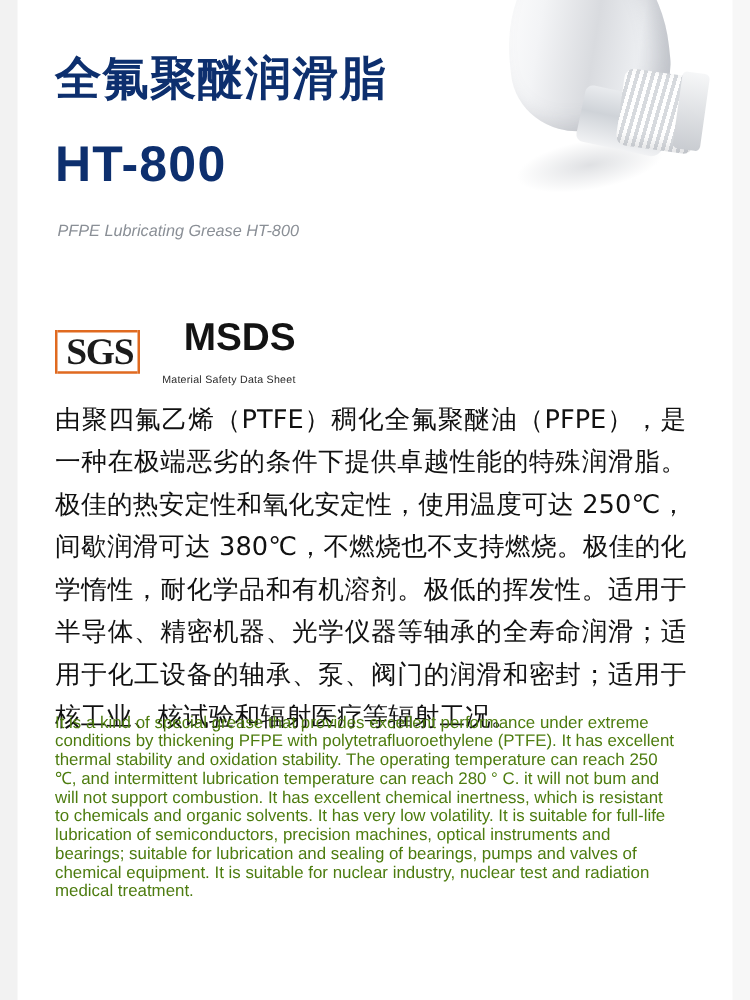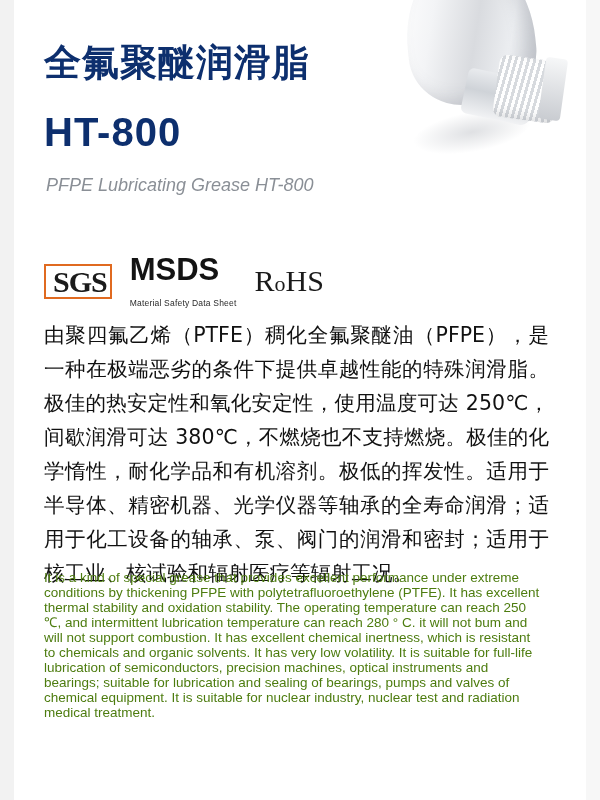--- a/index.html
+++ b/index.html
@@ -121,21 +121,21 @@
     font-size: 40px;
     font-weight: bold;
     color: #0d2f6e;
     letter-spacing: 1px;
     font-family: "Liberation Sans", sans-serif;
   }
   .subtitle-en {
     position: absolute;
     left: 2px;
     top: 172px;
-    font-size: 18px;
+    font-size: 13px;
     line-height: 26px;
     color: #8a8f96;
     font-style: italic;
     font-family: "Liberation Sans", sans-serif;
     width: 300px;
   }
 
   
   .certs {
     position: absolute;
@@ -167,21 +167,21 @@
     width: 100%;
     height: 2px;
     background: #e06a20;
   }
   .sgs-logo:before { top: 0; }
   .sgs-logo:after { bottom: 0; }
 
   .msds-block {
     display: flex;
     flex-direction: column;
-    align-items: flex-start;
+    align-items: flex-end;
   }
   .msds-text {
     font-size: 31px;
     font-weight: bold;
     color: #131313;
     letter-spacing: 0px;
     line-height: 30px;
     font-family: "Liberation Sans", sans-serif;
   }
   .msds-sub {
@@ -251,23 +251,20 @@
 
       <div class="sgs-logo">
         <span class="sgs-text">SGS</span>
       </div>
 
       <div class="msds-block">
         <span class="msds-text">MSDS</span>
         <span class="msds-sub">Material Safety Data Sheet</span>
       </div>
 
-      <div class="rohs-text">
-        <span>R</span><span class="small-o">o</span><span>HS</span>
-      </div>
 
     </div>
 
     <div class="body-zh">由聚四氟乙烯（PTFE）稠化全氟聚醚油（PFPE），是一种在极端恶劣的条件下提供卓越性能的特殊润滑脂。极佳的热安定性和氧化安定性，使用温度可达 250℃，间歇润滑可达 380℃，不燃烧也不支持燃烧。极佳的化学惰性，耐化学品和有机溶剂。极低的挥发性。适用于半导体、精密机器、光学仪器等轴承的全寿命润滑；适用于化工设备的轴承、泵、阀门的润滑和密封；适用于核工业、核试验和辐射医疗等辐射工况。</div>
     <div class="body-en">It is a kind of special grease that provides excellent performance under extreme conditions by thickening PFPE with polytetrafluoroethylene (PTFE). It has excellent thermal stability and oxidation stability. The operating temperature can reach 250 ℃, and intermittent lubrication temperature can reach 280 ° C. it will not bum and will not support combustion. It has excellent chemical inertness, which is resistant to chemicals and organic solvents. It has very low volatility. It is suitable for full-life lubrication of semiconductors, precision machines, optical instruments and bearings; suitable for lubrication and sealing of bearings, pumps and valves of chemical equipment. It is suitable for nuclear industry, nuclear test and radiation medical treatment.</div>
 
   </div>
 </div>
 
 </body></html>

